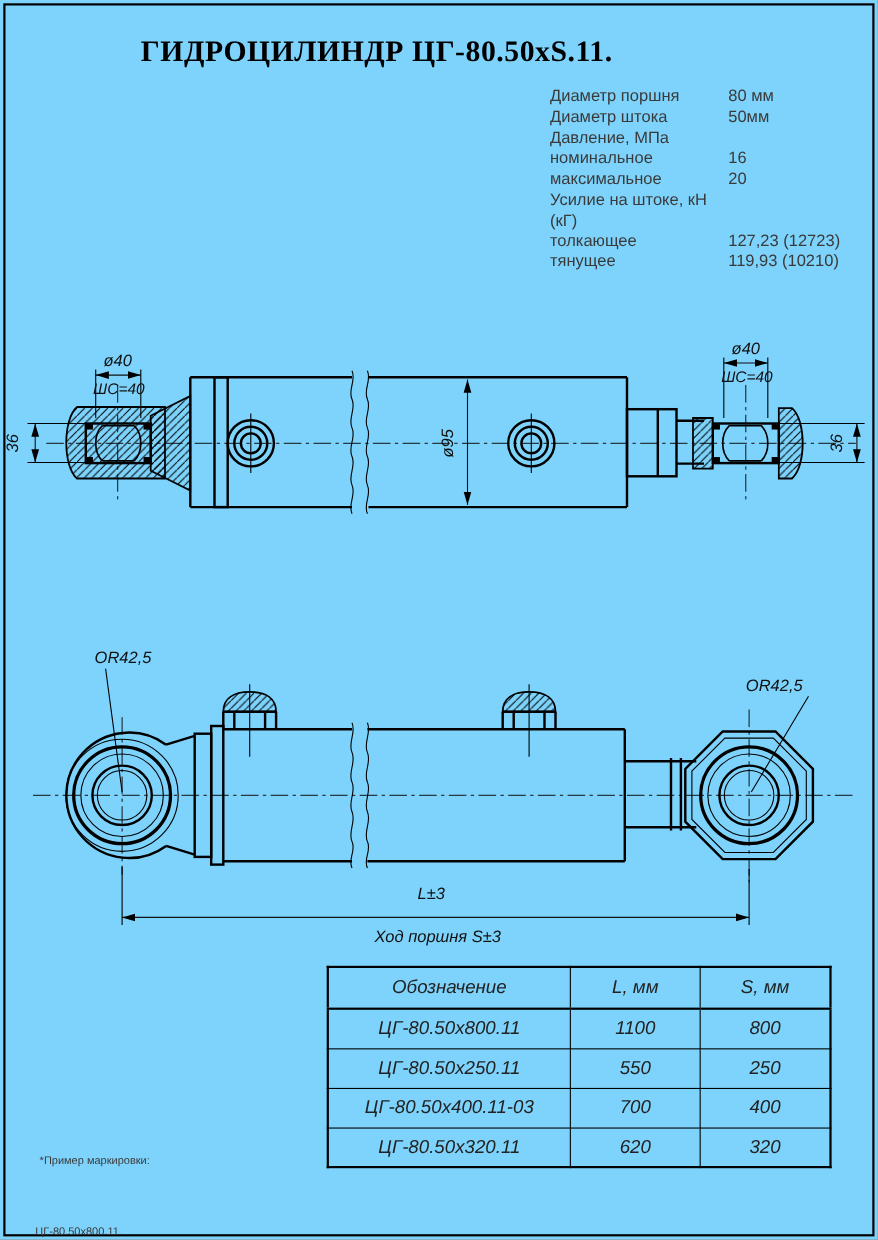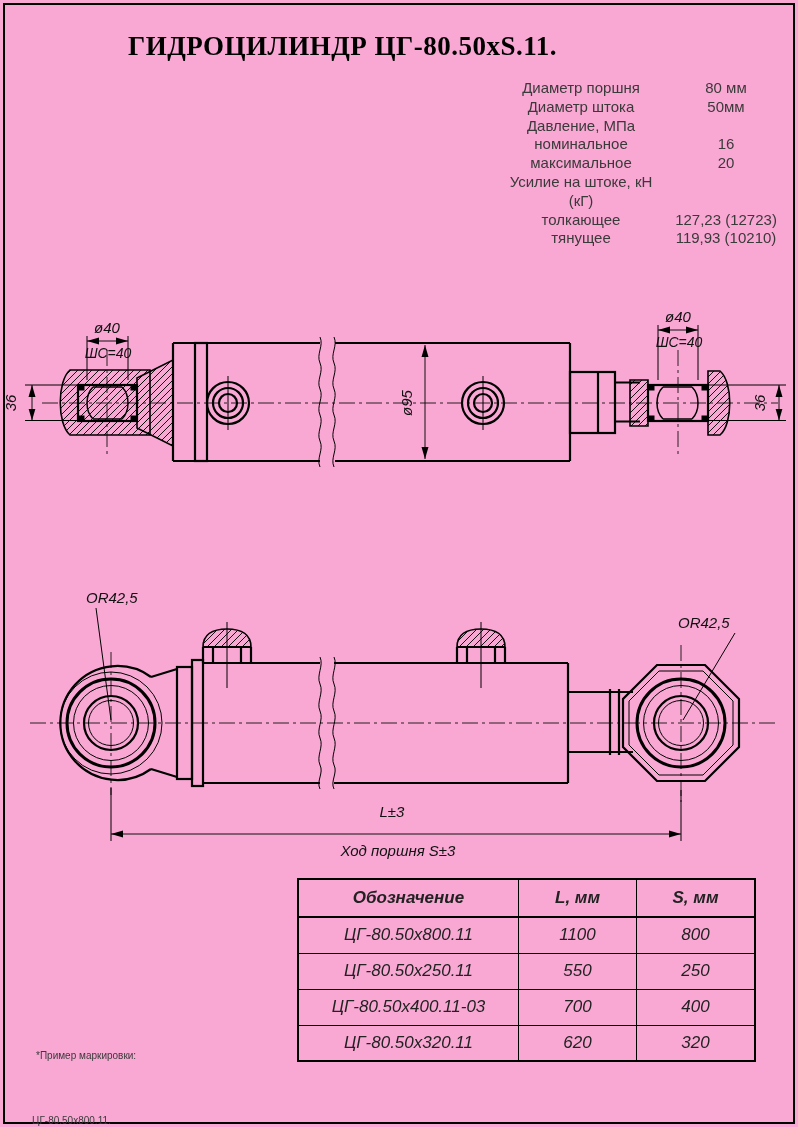--- a/index.html
+++ b/index.html
@@ -1,37 +1,37 @@
 <!DOCTYPE html>
 <html><head>
 <meta charset="utf-8">
 <style>
   html,body{margin:0;padding:0;background:#888;}
-  .page{position:relative;width:798px;height:1127px;background:#f9a8d4;overflow:hidden;
+  .page{position:relative;width:798px;height:1127px;background:#7dd3fc;overflow:hidden;
         font-family:"Liberation Sans",sans-serif;}
   .frame{position:absolute;left:3px;top:3px;right:3px;bottom:3px;border:2px solid #000;pointer-events:none;}
   .title{position:absolute;left:128px;top:31px;font-family:"Liberation Serif",serif;
          font-weight:bold;font-size:27px;color:#000;letter-spacing:.5px;white-space:nowrap;}
   .specs{position:absolute;left:500px;top:79px;width:290px;font-size:15px;color:#3a3a3a;}
-  .specs .row{display:grid;grid-template-columns:162px auto;line-height:18.8px;text-align:center;}
+  .specs .row{display:grid;grid-template-columns:162px auto;line-height:18.8px;}
   .drawing-svg{position:absolute;left:0;top:0;}
   svg .ln{stroke:#000;fill:none;stroke-width:2.2;}
   svg .lm{stroke:#000;fill:none;stroke-width:1.5;}
   svg .th{stroke:#000;fill:none;stroke-width:1;}
   svg .bold{stroke:#000;fill:none;stroke-width:3;}
   svg .cl{stroke:#111;fill:none;stroke-width:.9;stroke-dasharray:16 4 3 4;}
   svg .dim{stroke:#111;fill:none;stroke-width:1;}
   svg .hatchy{fill:url(#hatch);stroke:#000;stroke-width:1.6;}
   svg text.gt{font-family:"Liberation Sans",sans-serif;font-style:italic;font-size:15px;fill:#111;}
   svg text.gt2{font-family:"Liberation Sans",sans-serif;font-style:italic;font-size:14px;fill:#111;}
   .spec-table{position:absolute;left:297px;top:878px;border-collapse:collapse;
               font-style:italic;font-size:17px;color:#222;}
   .spec-table td{border:1.4px solid #000;text-align:center;padding:0;}
   .spec-table tr{height:36px;}
-  .spec-table tr.hdr{height:38px;font-weight:bold;}
+  .spec-table tr.hdr{height:38px;}
   .spec-table tr.hdr td{border-bottom:2.6px solid #000;}
   .spec-table{border:2.6px solid #000;}
   .c1{width:219px;} .c2{width:117px;} .c3{width:117px;}
   .footnote{position:absolute;left:36px;top:1047px;font-size:10px;color:#3a3a3a;line-height:17px;}
   .footnote .fn2{margin-left:-4px;margin-top:48px;}
   .footnote .fn3{}
 </style>
 </head>
 <body>
 

